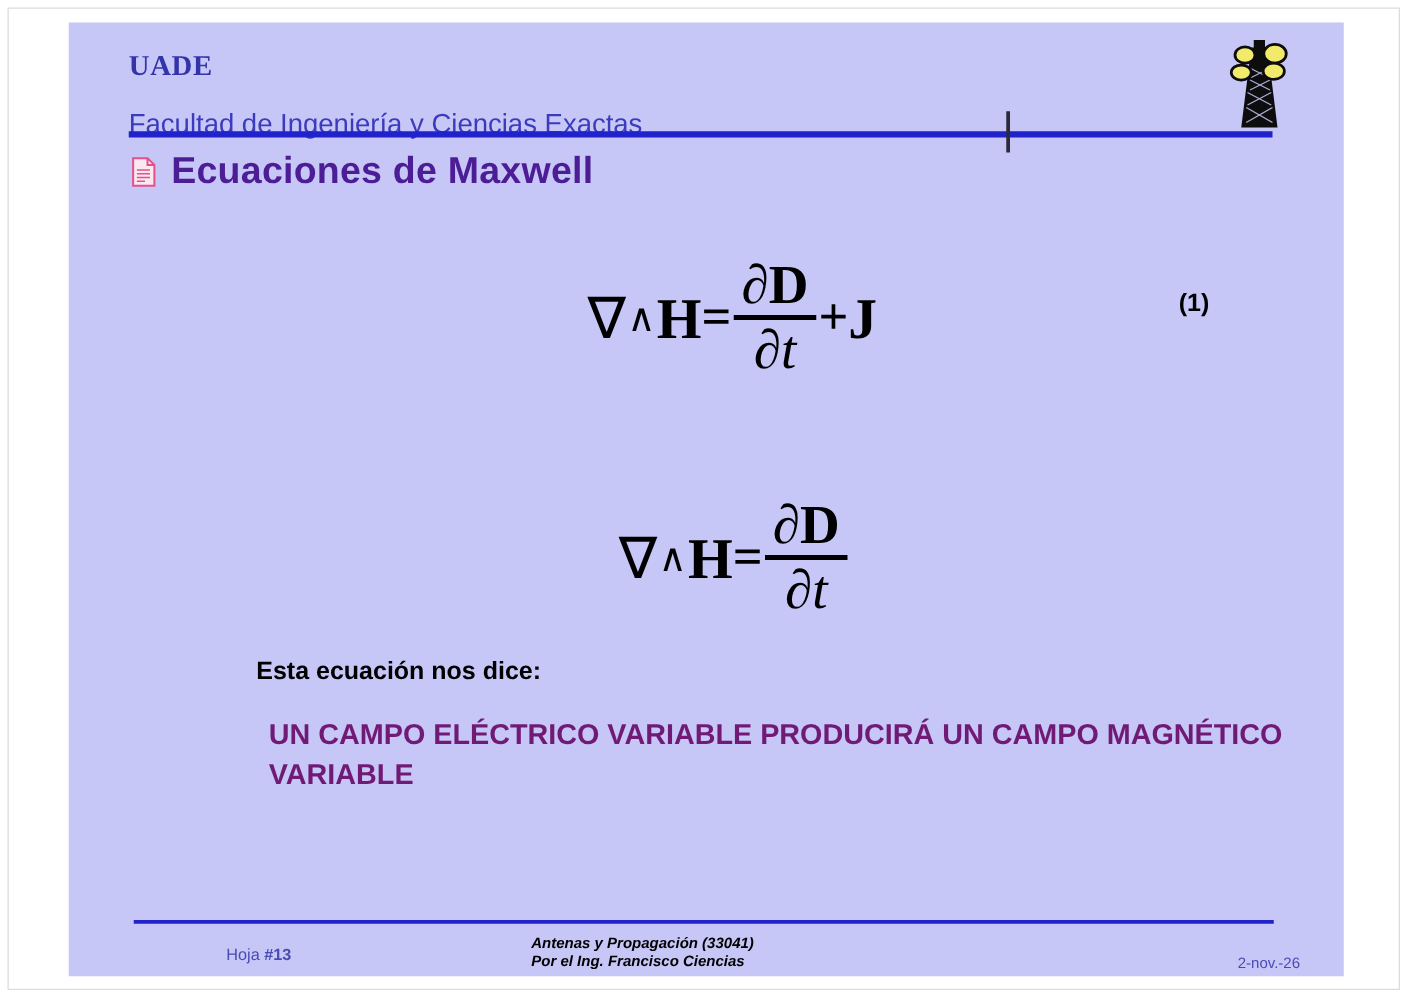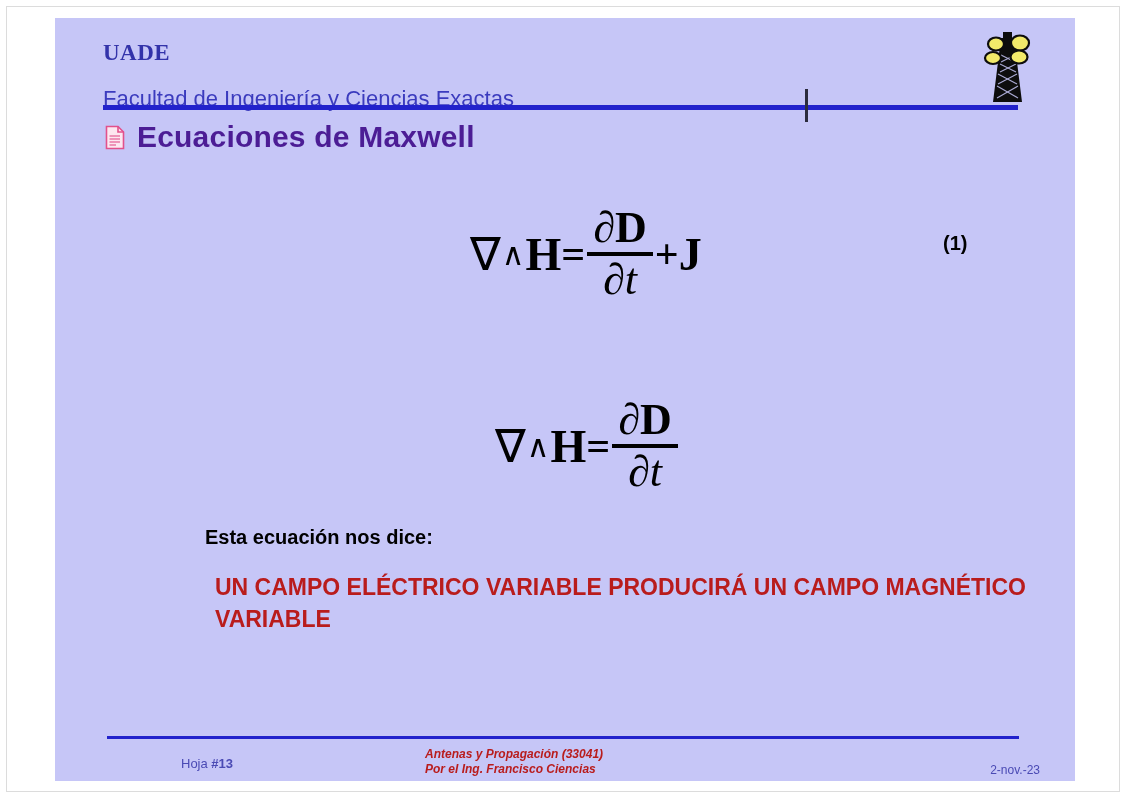--- a/index.html
+++ b/index.html
@@ -198,21 +198,21 @@
 
   #conclusion {
     position: absolute;
     left: 160px;
     top: 553px;
     width: 830px;
     font-family: "Liberation Sans", sans-serif;
     font-weight: bold;
     font-size: 23px;
     line-height: 32px;
-    color: #b91c1c;
+    color: #701a75;
   }
 
   
   #footer-rule {
     position: absolute;
     left: 52px;
     top: 718px;
     width: 912px;
     height: 3px;
     background: #2222cc;
@@ -227,21 +227,21 @@
   }
   #footer-page b { font-weight: bold; }
   #footer-center {
     position: absolute;
     left: 370px;
     top: 729px;
     font-family: "Liberation Sans", sans-serif;
     font-size: 12px;
     font-weight: bold;
     font-style: italic;
-    color: #b91c1c;
+    color: #000000;
     line-height: 15px;
   }
   #footer-date {
     position: absolute;
     left: 895px;
     top: 745px;
     width: 90px;
     text-align: right;
     font-size: 12px;
     color: #4a4ab4;
@@ -337,16 +337,16 @@
 
     <div class="body-text" id="equation-lead">Esta ecuación nos dice:</div>
     <div id="conclusion">UN CAMPO ELÉCTRICO VARIABLE PRODUCIRÁ UN CAMPO MAGNÉTICO VARIABLE</div>
 
     <div id="footer-rule"></div>
     <div id="footer-page"><span>Hoja </span><b>#13</b></div>
     <div id="footer-center">
       <div>Antenas y Propagación (33041)</div>
       <div>Por el Ing. Francisco Ciencias</div>
     </div>
-    <div id="footer-date">2-nov.-23</div>
+    <div id="footer-date">2-nov.-26</div>
 
   </div>
 </div>
 
 </body></html>

